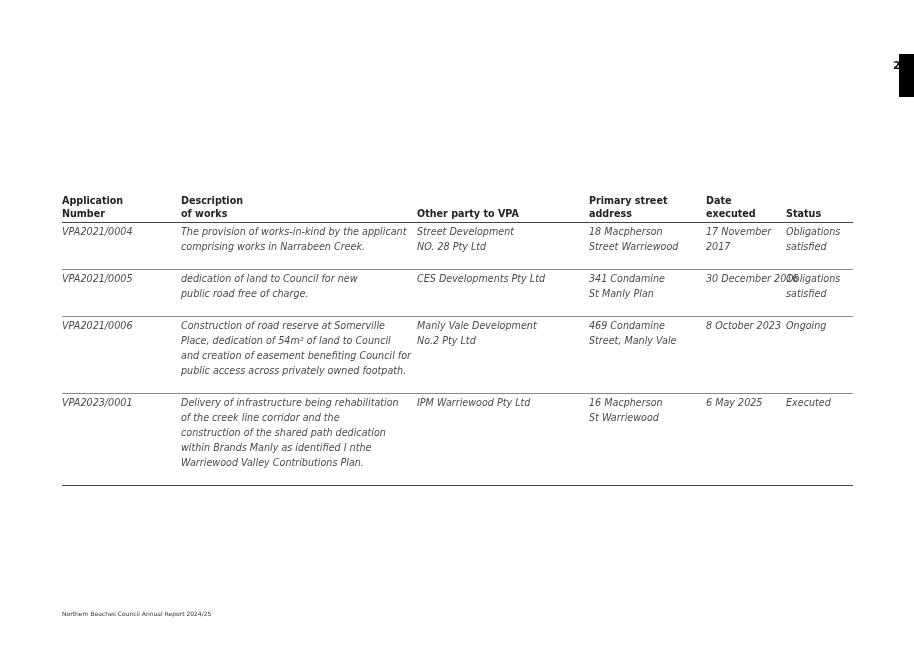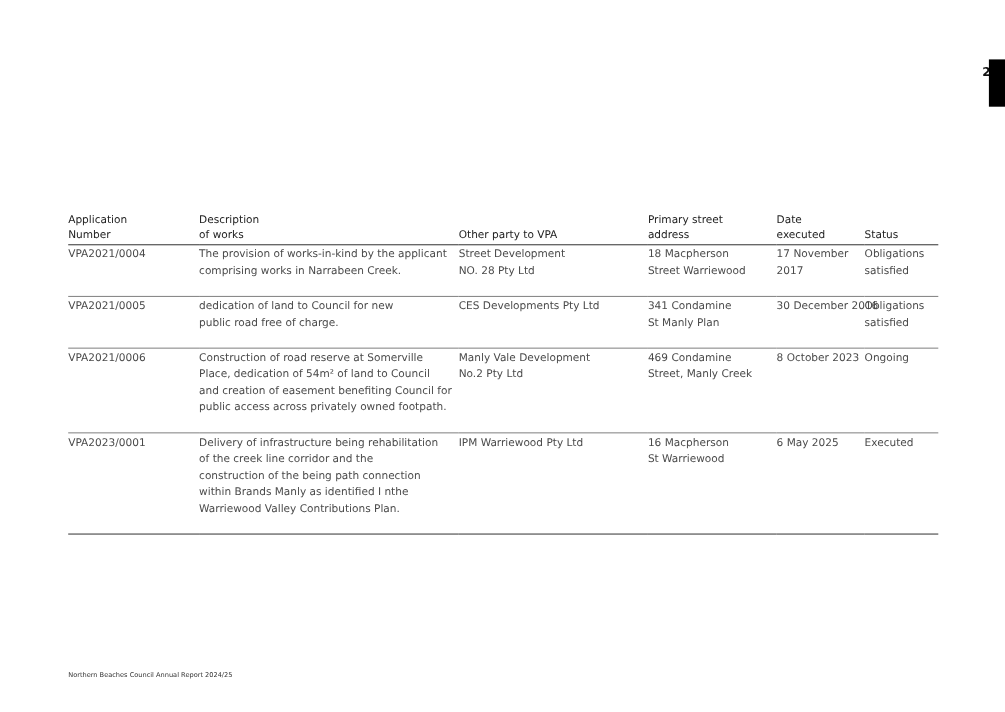--- a/index.html
+++ b/index.html
@@ -14,26 +14,27 @@
     }
     .page-tab {
       position: absolute; top: 54px; left: 899px; width: 15px; height: 43px; background: #000;
     }
     table.vpa {
       position: absolute; top: 192px; left: 62px; width: 791px;
       border-collapse: collapse; table-layout: fixed;
       font-size: 9.6px; line-height: 15px;
     }
     table.vpa th {
-      text-align: left; vertical-align: bottom; font-weight: normal; color: #222;
+      text-align: left; vertical-align: bottom; font-weight: bold; color: #222;
       padding: 2px 0 2px 0; border-bottom: 1.5px solid #444; line-height: 13px;
     }
     table.vpa td {
       vertical-align: top; padding: 1px 0 15px 0; color: #4a4a4a;
       border-bottom: 1px solid #8a8a8a;
+      font-style: italic;
     }
     table.vpa tr.last td { border-bottom: 1.5px solid #444; }
     col.c1 { width: 119px; } col.c2 { width: 236px; } col.c3 { width: 172px; }
     col.c4 { width: 117px; } col.c5 { width: 80px; } col.c6 { width: 67px; }
     .cell-line { display: block; white-space: nowrap; }
     .footer {
       position: absolute; top: 610px; left: 62px; font-size: 6px; color: #333;
     }
   </style>
 </head>
@@ -137,37 +138,37 @@
           <span class="cell-line">Place, dedication of 54m² of land to Council</span>
           <span class="cell-line">and creation of easement benefiting Council for</span>
           <span class="cell-line">public access across privately owned footpath.</span>
         </td>
         <td>
           <span class="cell-line">Manly Vale Development</span>
           <span class="cell-line">No.2 Pty Ltd</span>
         </td>
         <td>
           <span class="cell-line">469 Condamine</span>
-          <span class="cell-line">Street, Manly Creek</span>
+          <span class="cell-line">Street, Manly Vale</span>
         </td>
         <td>
           <span class="cell-line">8 October 2023</span>
         </td>
         <td>
           <span class="cell-line">Ongoing</span>
         </td>
       </tr>
       <tr class="last">
         <td>
           <span class="cell-line">VPA2023/0001</span>
         </td>
         <td>
           <span class="cell-line">Delivery of infrastructure being rehabilitation</span>
           <span class="cell-line">of the creek line corridor and the</span>
-          <span class="cell-line">construction of the being path connection</span>
+          <span class="cell-line">construction of the shared path dedication</span>
           <span class="cell-line">within Brands Manly as identified I nthe</span>
           <span class="cell-line">Warriewood Valley Contributions Plan.</span>
         </td>
         <td>
           <span class="cell-line">IPM Warriewood Pty Ltd</span>
         </td>
         <td>
           <span class="cell-line">16 Macpherson</span>
           <span class="cell-line">St Warriewood</span>
         </td>

